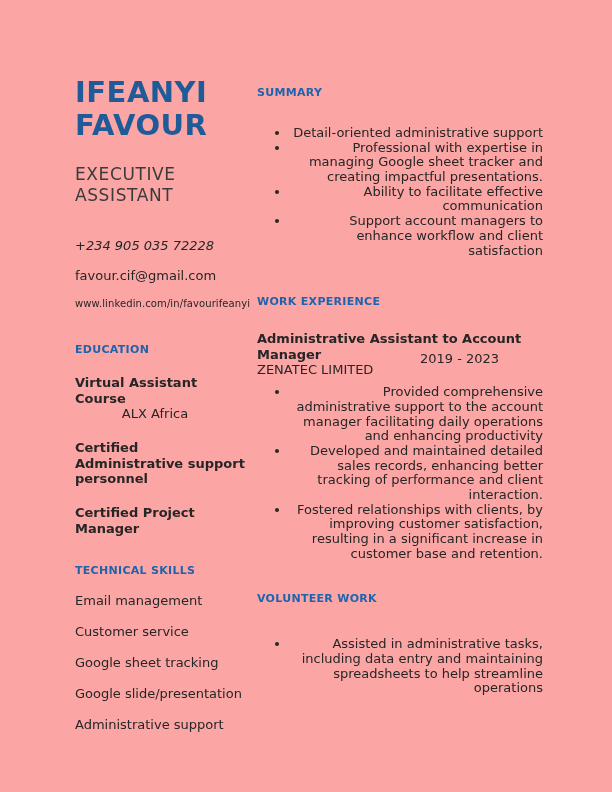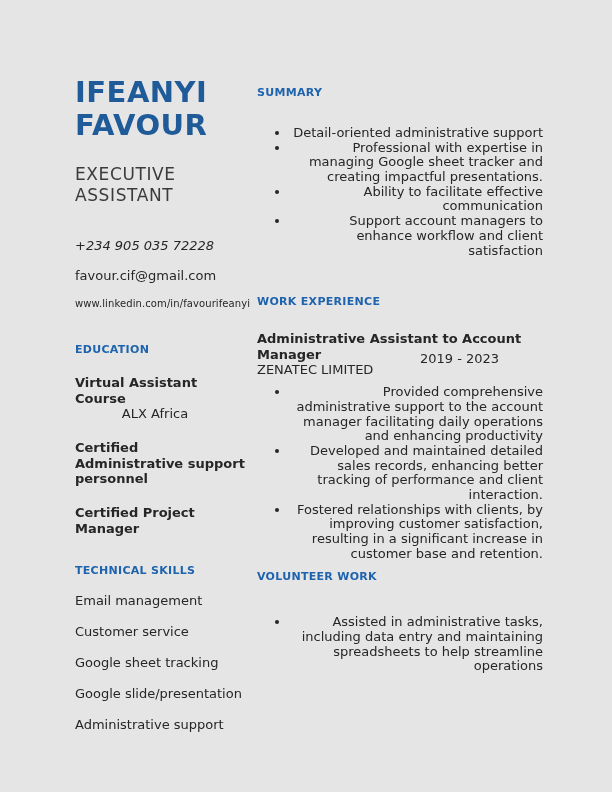--- a/index.html
+++ b/index.html
@@ -1,19 +1,19 @@
 <!DOCTYPE html>
 <html><head>
 <meta charset="utf-8">
 <style>
   html,body{margin:0;padding:0;background:#ffffff;}
   .page{
     position:relative;
     width:612px;height:792px;
-    background:#e5e5e5;
+    background:#fca5a5;
     font-family:"DejaVu Sans","Liberation Sans",sans-serif;
     color:#262626;
     overflow:hidden;
   }
   
   .left-col{position:absolute;left:75px;top:76px;width:172px;}
   .name{
     color:#1F5B99;
     font-size:29px;font-weight:bold;line-height:1.14;
     letter-spacing:0.5px;
@@ -46,21 +46,21 @@
     list-style:disc outside;
   }
   .r-bullets li{margin:0;padding:0;text-align:right;}
   .work-heading{margin-top:37px;}
   .job-block{margin-top:23px;position:relative;font-size:13px;}
   .job-name{font-weight:bold;line-height:1.18;}
   .job-line2{position:relative;font-weight:bold;line-height:1.18;}
   .job-dates{position:absolute;left:163px;top:4px;font-weight:normal;}
   .job-company{line-height:1.18;}
   .exp-bullets{margin-top:8px;}
-  .vol-heading{margin-top:9px;}
+  .vol-heading{margin-top:31px;}
   .vol-bullets{margin-top:32px;}
 </style>
 </head>
 <body>
 
 <div class="page">
 
   <div class="left-col">
 
     <div class="name">

